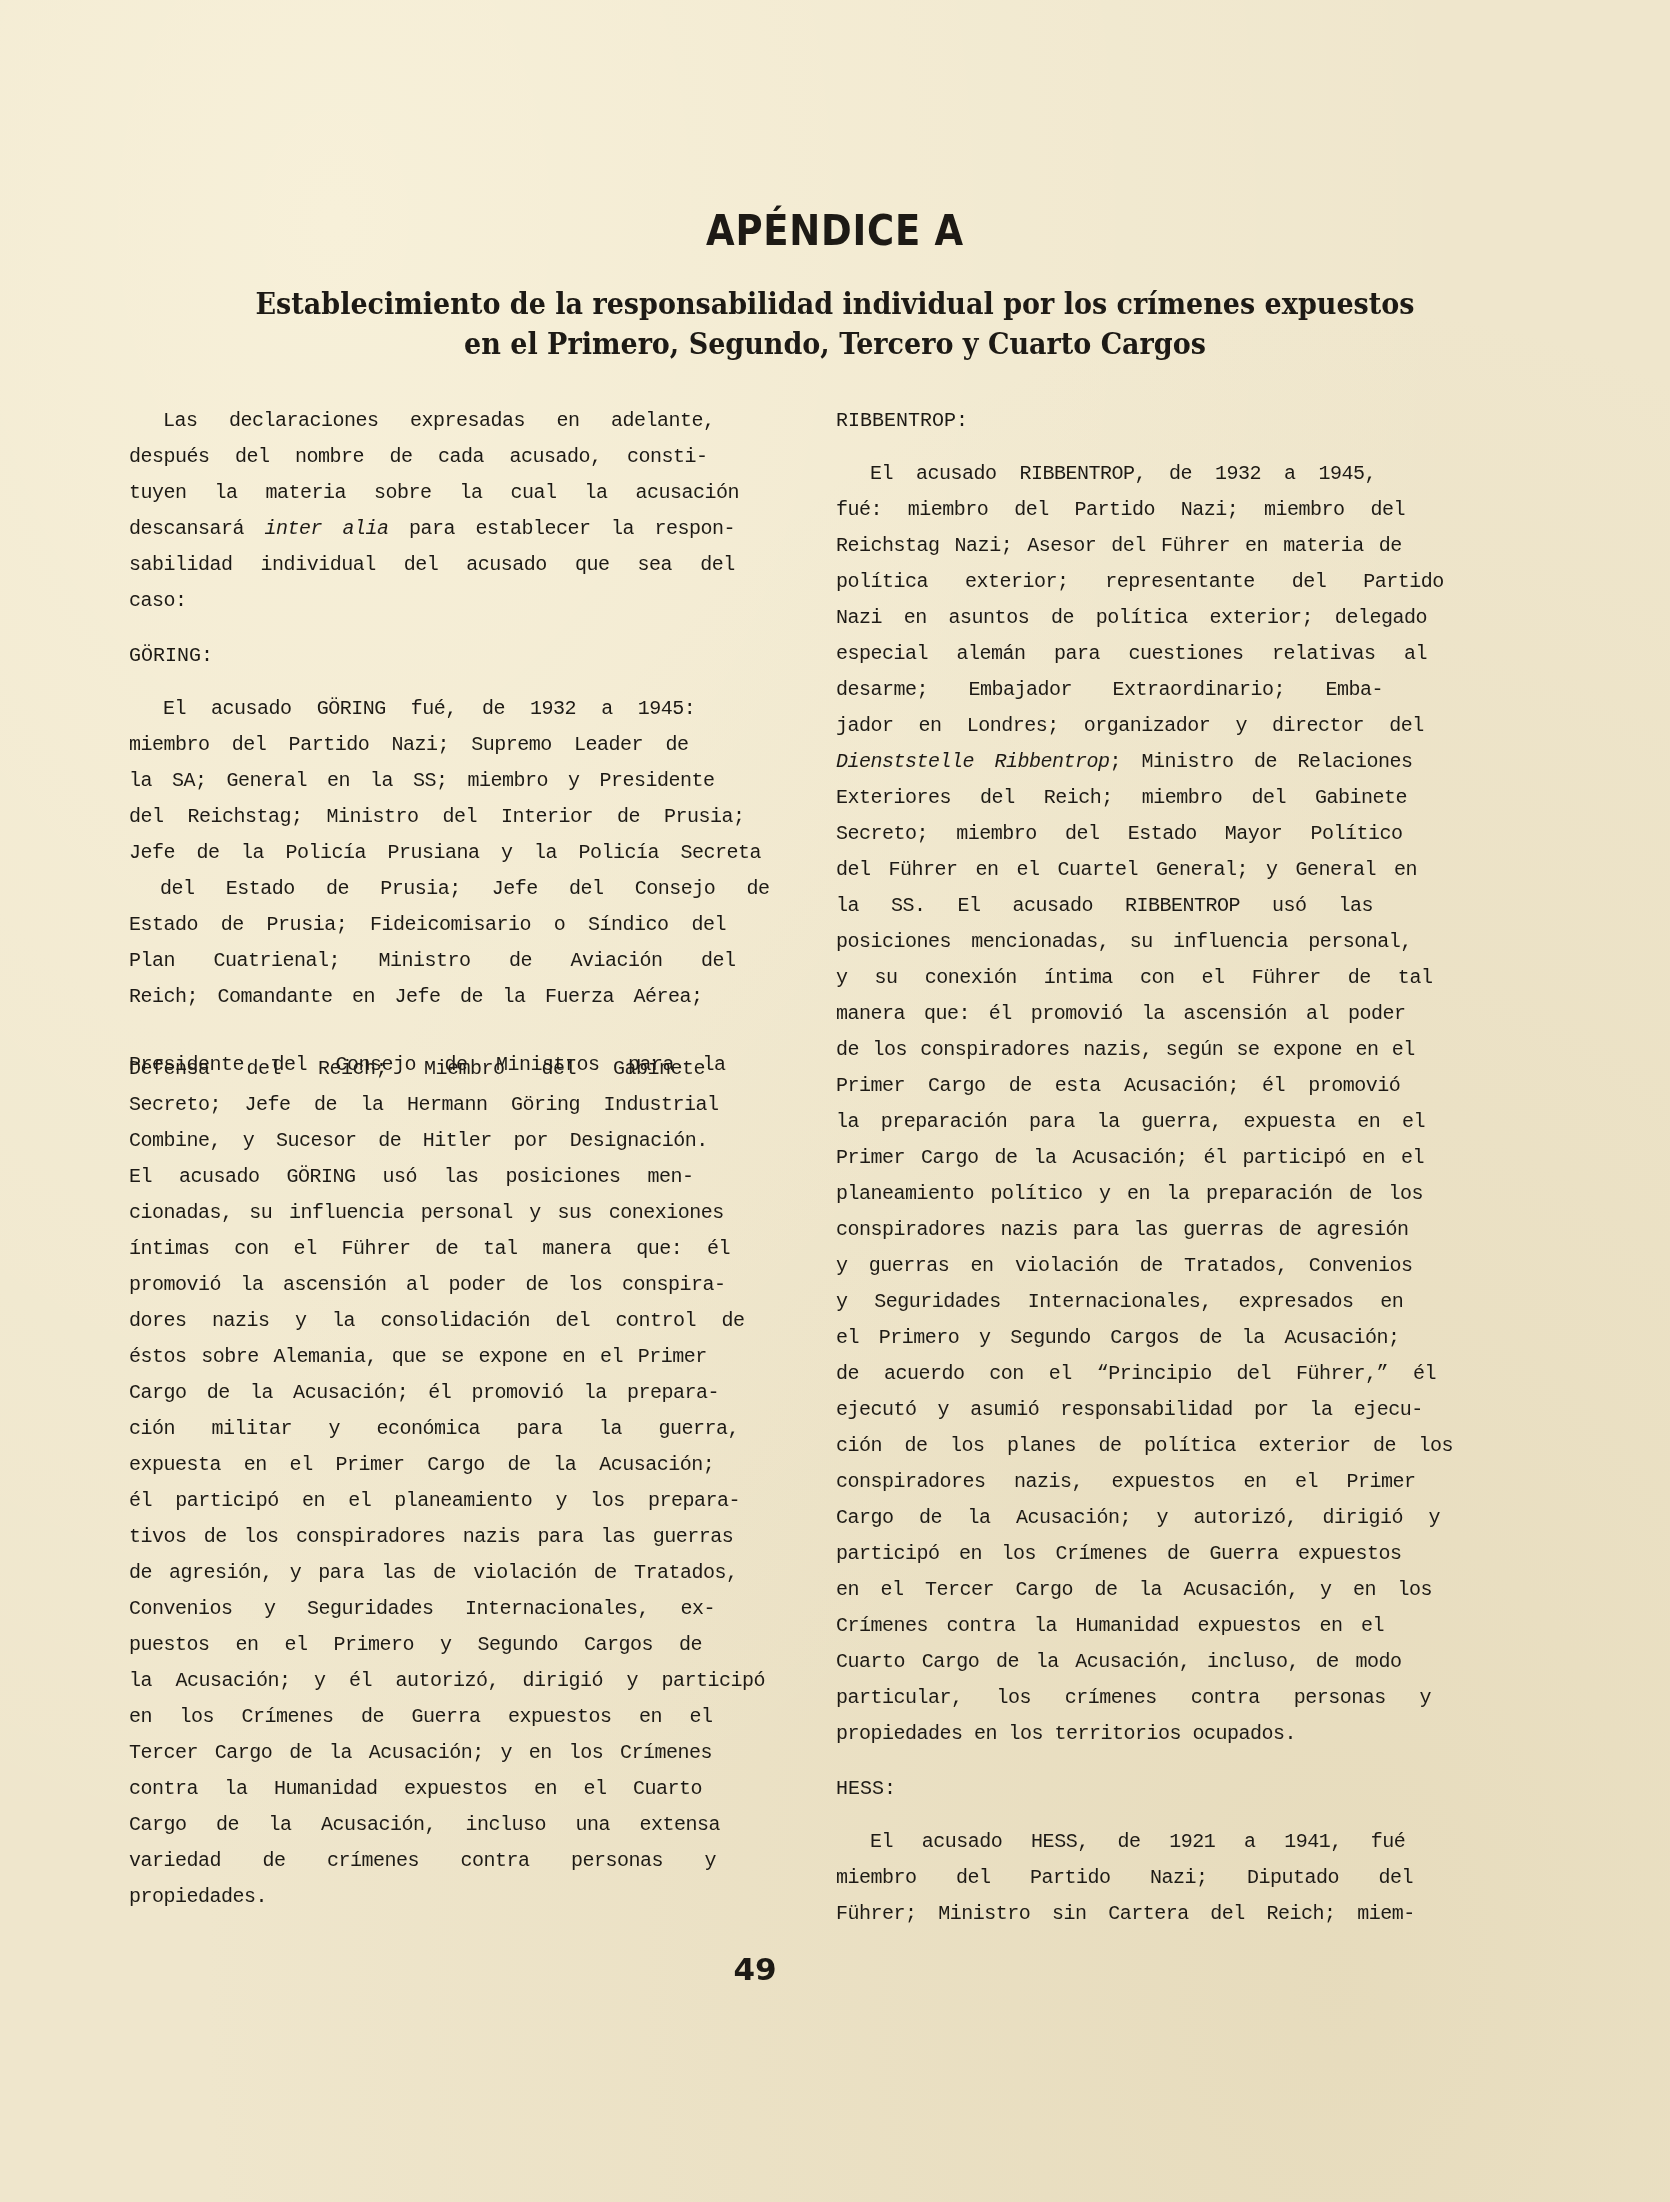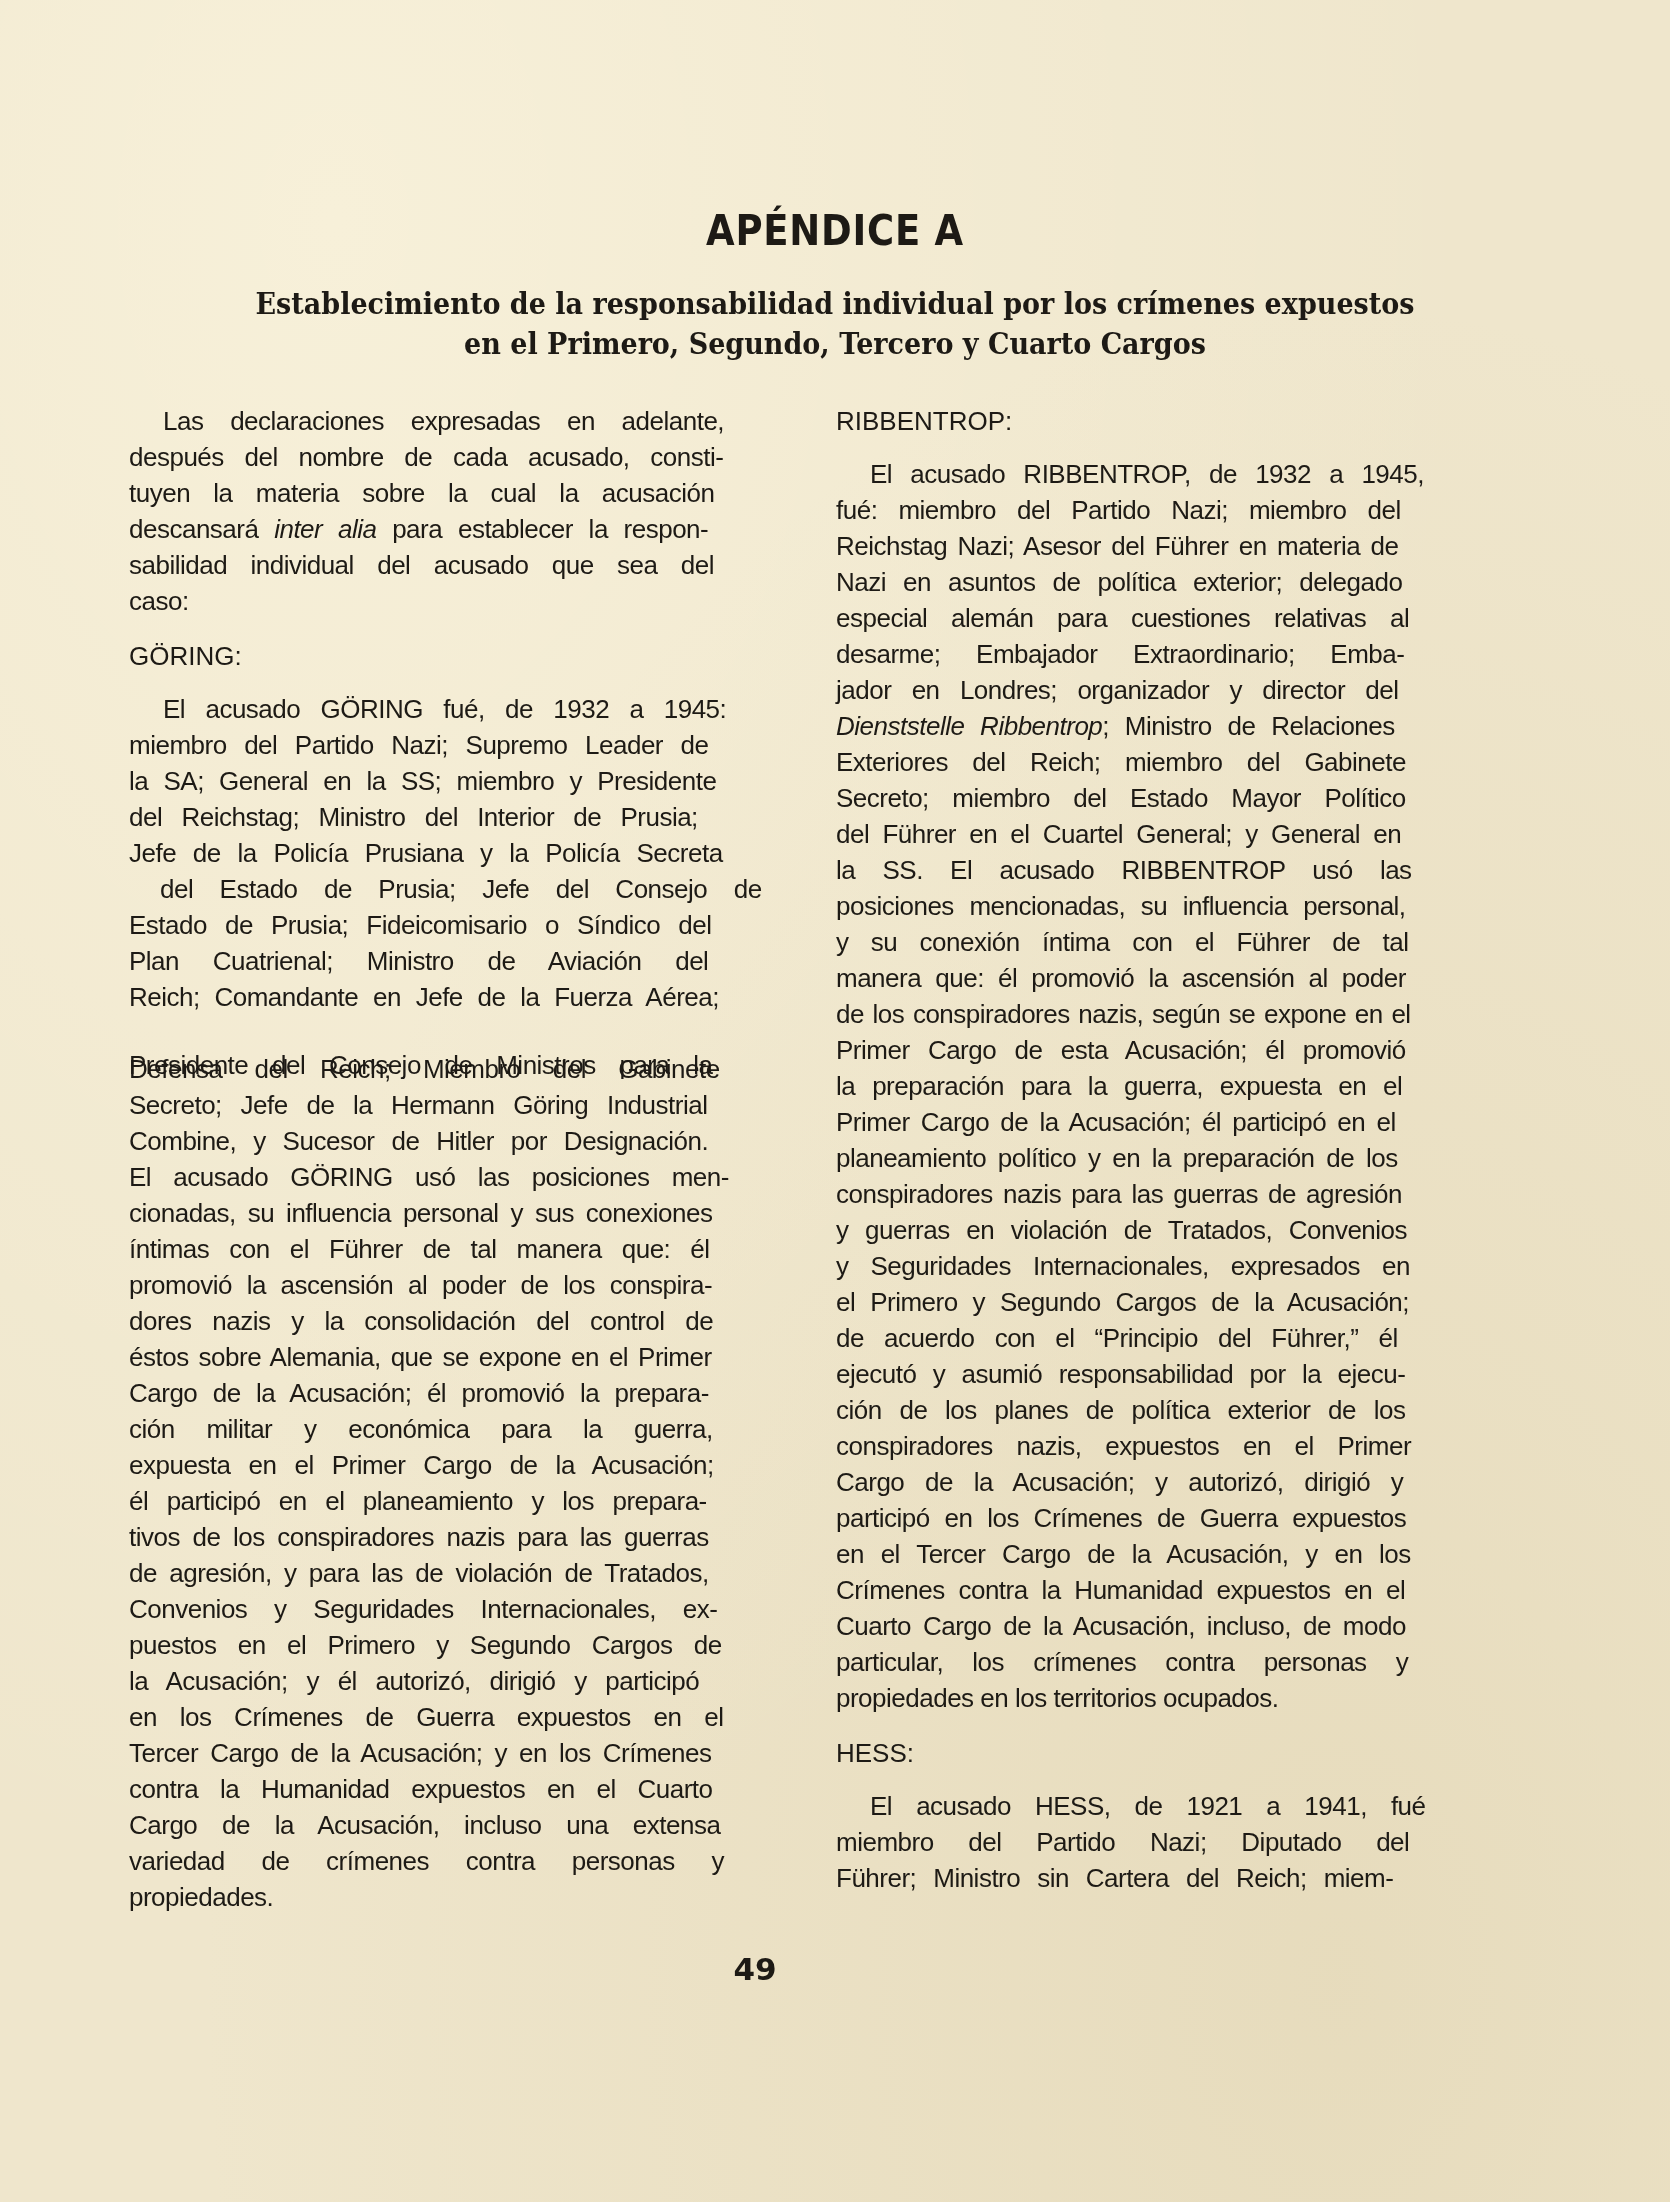--- a/index.html
+++ b/index.html
@@ -19,21 +19,21 @@
   }
   .subtitle {
     position: absolute; left: 0; width: 1670px; top: 284px;
     text-align: center;
     font-family: "DejaVu Serif", serif; font-weight: bold;
     font-size: 30px; line-height: 40px;
     transform: scaleX(0.9);
   }
   .col {
     position: absolute; top: 403px;
-    font-family: Liberation Sans, sans-serif; font-size: 26px;
+    font-family: Liberation Mono, monospace; font-size: 20px;
     transform-origin: left top;
   }
   .col.left { left: 129px; width: 654px; }
   .col.right { left: 836px; width: 641px; }
   .line {
     display: block; height: 36px; line-height: 36px;
     white-space: nowrap; overflow: visible;
     text-align: justify; text-align-last: justify;
     letter-spacing: -0.5px;
   }
@@ -103,20 +103,21 @@
       <span class="line last"><span style="display: inline-block;">propiedades.</span></span>
     </div>
 </div>
 
 <div class="col right" id="colRight">
   <span class="heading" style="margin-top:0">RIBBENTROP:</span>
   <div class="para" id="ribbParaA">
       <span class="line indent"><span style="display: inline-block; word-spacing: 11.5px;">El acusado RIBBENTROP, de 1932 a 1945,</span></span>
       <span class="line"><span style="display: inline-block; word-spacing: 14.3px;">fué: miembro del Partido Nazi; miembro del</span></span>
       <span class="line"><span style="display: inline-block; word-spacing: 3.6px;">Reichstag Nazi; Asesor del Führer en materia de</span></span>
+      <span class="line"><span style="display: inline-block; word-spacing: 25.4px;">política exterior; representante del Partido</span></span>
       <span class="line"><span style="display: inline-block; word-spacing: 10.3px;">Nazi en asuntos de política exterior; delegado</span></span>
       <span class="line"><span style="display: inline-block; word-spacing: 17px;">especial alemán para cuestiones relativas al</span></span>
       <span class="line"><span style="display: inline-block; word-spacing: 29px;">desarme; Embajador Extraordinario; Emba-</span></span>
       <span class="line"><span style="display: inline-block; word-spacing: 13.6px;">jador en Londres; organizador y director del</span></span>
     </div>
   <span class="line"><span style="display: inline-block; word-spacing: 9px;"><i>Dienststelle Ribbentrop</i><span>; Ministro de Relaciones</span></span></span>
   <div class="para" id="ribbParaB">
       <span class="line"><span style="display: inline-block; word-spacing: 17.6px;">Exteriores del Reich; miembro del Gabinete</span></span>
       <span class="line"><span style="display: inline-block; word-spacing: 16.7px;">Secreto; miembro del Estado Mayor Político</span></span>
       <span class="line"><span style="display: inline-block; word-spacing: 6.5px;">del Führer en el Cuartel General; y General en</span></span>

